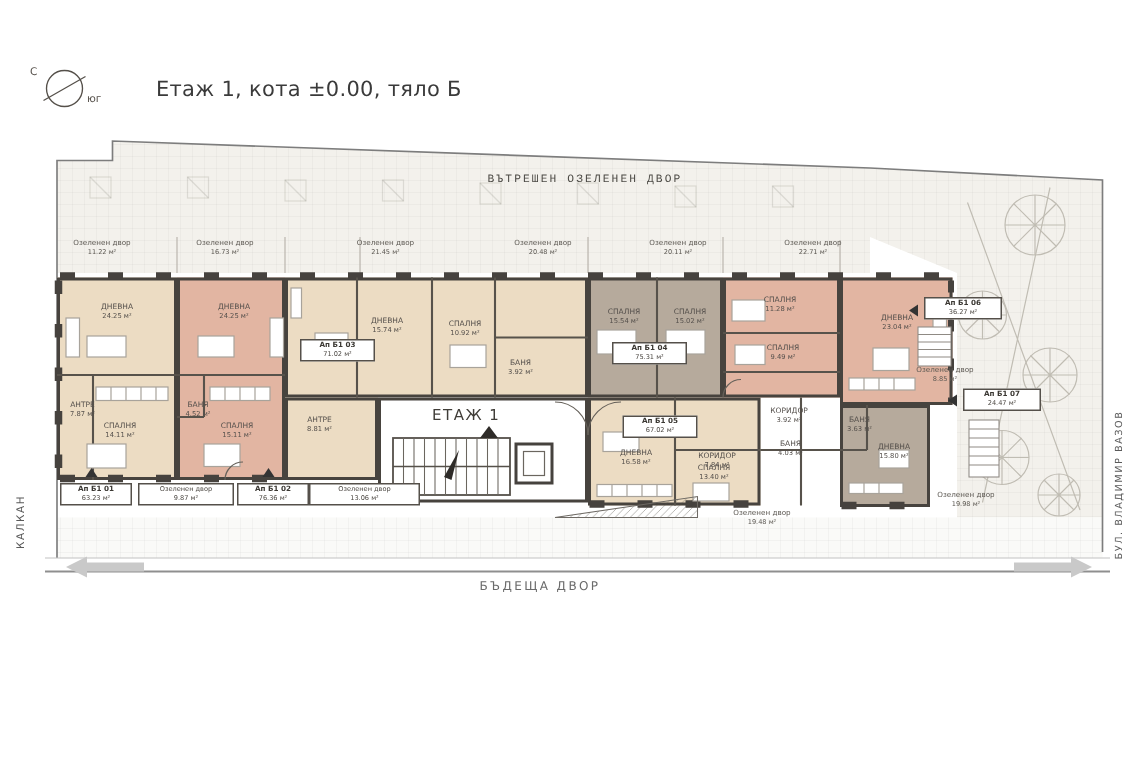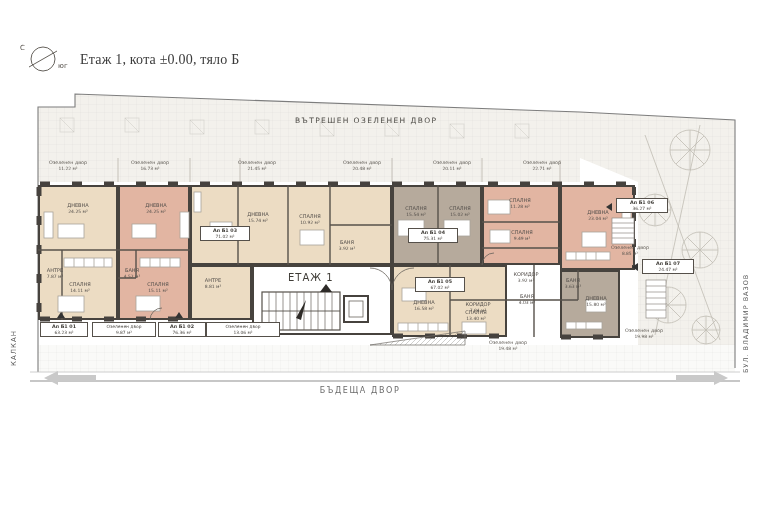--- a/index.html
+++ b/index.html
@@ -2,21 +2,21 @@
 <html><head>
 <meta charset="utf-8">
 <style>
   html,body{margin:0;padding:0;background:#fff;}
   .page{position:relative;width:764px;height:510px;background:#fff;overflow:hidden;
         font-family:"DejaVu Sans",sans-serif;color:#3c3c3c;}
   svg{display:block;}
   .abs{position:absolute;}
   .title{font-size:14px;color:#3a3a3a;letter-spacing:.2px;}
   .compass-txt{font-size:7px;color:#55504a;}
-  .courtyard-label{font-size:7.5px;letter-spacing:1.4px;color:#4c4a45;}
+  .courtyard-label{font-size:7.5px;letter-spacing:1.4px;color:#4c4a45;text-align:center;font-family:Liberation Mono, monospace;}
   .street-label{font-size:8px;letter-spacing:1.6px;color:#6b6b6b;text-align:center;}
   .vlabel{writing-mode:vertical-rl;transform:rotate(180deg);font-size:7px;color:#5a5a5a;letter-spacing:1px;white-space:nowrap;}
   .unit{position:absolute;border:2px solid #47433e;box-sizing:border-box;z-index:1;}
   .u-beige{background:#ecdcc3;}
   .u-salmon{background:#e2b5a2;}
   .u-taupe{background:#b6aa9c;}
   .u-core{background:#ffffff;}
   .rl{position:absolute;z-index:4;text-align:center;color:#55504c;line-height:1.15;}
   .rl .rn{display:block;font-size:5px;white-space:nowrap;}
   .rl .ra{display:block;font-size:4.5px;white-space:nowrap;}
@@ -116,21 +116,21 @@
         <polygon points="714,371 714,385 728,378"></polygon>
     </g>
   </svg>
 
   <svg class="abs" style="left:16px;top:42px;z-index:5;" width="60" height="40">
     <circle cx="27" cy="17" r="12" fill="none" stroke="#55504a" stroke-width="0.9"></circle>
     <line x1="13" y1="25" x2="41" y2="9" stroke="#55504a" stroke-width="0.9"></line>
   </svg>
   <span class="abs compass-txt" style="left:20px;top:44px;z-index:5;">С</span>
   <span class="abs compass-txt" style="left:58px;top:62px;z-index:5;">юг</span>
-  <div class="abs title" style="left:80px;top:52px;z-index:5;font-family:Liberation Serif, serif;">Етаж 1, кота ±0.00, тяло Б</div>
+  <div class="abs title" style="left:104px;top:52px;z-index:5;">Етаж 1, кота ±0.00, тяло Б</div>
 
   <div class="abs courtyard-label" style="left:295px;top:116px;width:190px;z-index:4;">ВЪТРЕШЕН ОЗЕЛЕНЕН ДВОР</div>
 
   <div class="yl" style="left:36px;top:160px;width:64px;">
     <span class="rn">Озеленен двор</span>
       <span class="ra">11.22 м²</span>
     </div>
   <div class="yl" style="left:118px;top:160px;width:64px;">
     <span class="rn">Озеленен двор</span>
       <span class="ra">16.73 м²</span>

